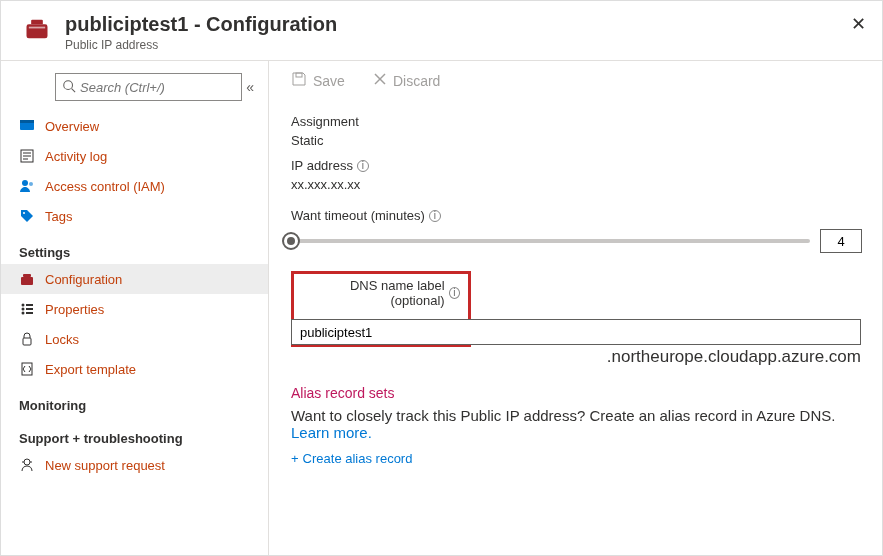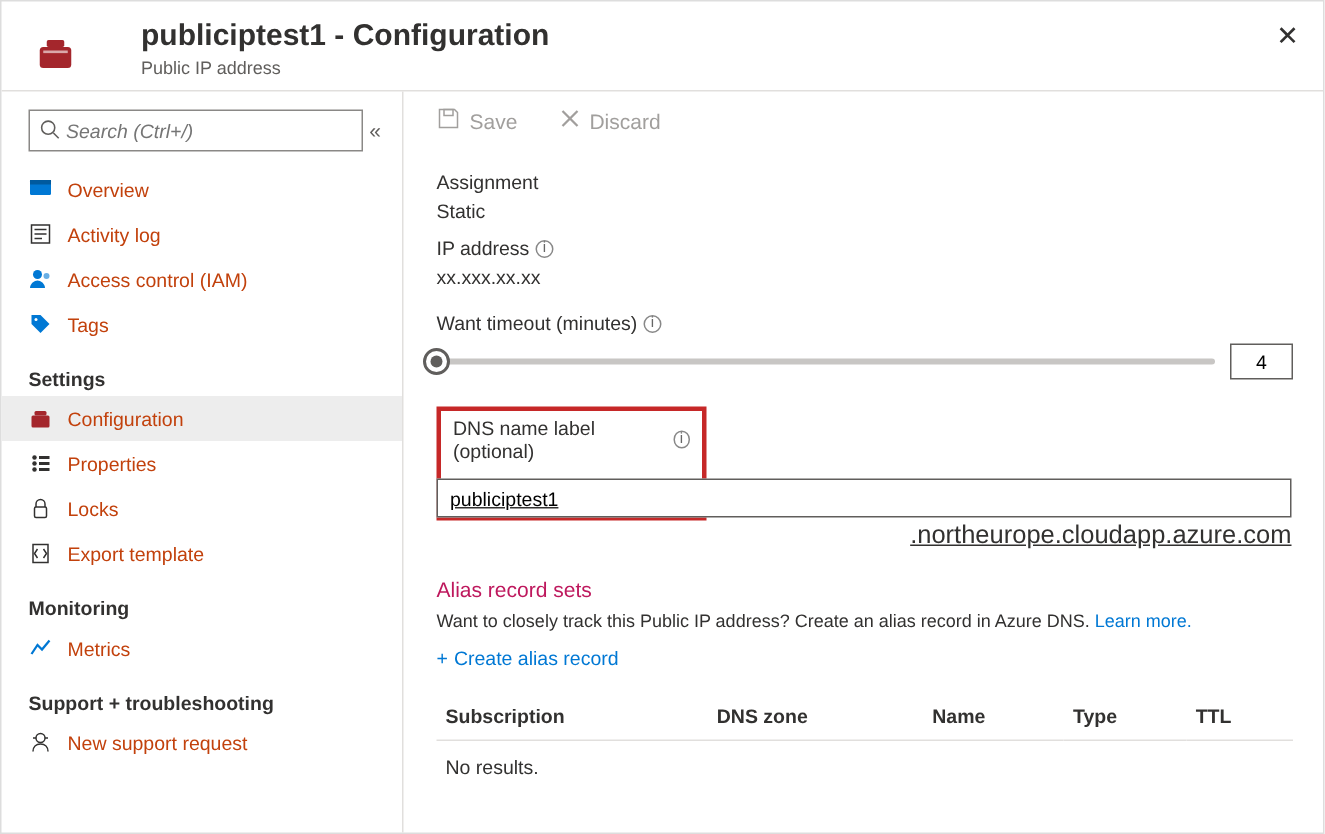--- a/index.html
+++ b/index.html
@@ -1,24 +1,24 @@
 <!DOCTYPE html>
 <html><head>
   <meta charset="utf-8">
   <style>
     * { box-sizing: border-box; margin: 0; padding: 0; }
     body { font-family: "Segoe UI", Arial, sans-serif; font-size: 13px; color: #323130; background: #fff; width: 883px; height: 556px; overflow: hidden; border: 1px solid #ddd; }
-    .header { display: flex; align-items: flex-end; padding: 12px 16px 8px 20px; border-bottom: none; position: relative; gap: 29px; }
+    .header { display: flex; align-items: flex-start; padding: 12px 16px 8px 20px; border-bottom: none; position: relative; }
     .header-icon { width: 32px; height: 32px; margin-right: 12px; display:flex; align-items:center; justify-content:center; }
     .header-titles h1 { font-size: 20px; font-weight: 600; color: #323130; }
     .header-titles .subtitle { font-size: 12px; color: #605e5c; margin-top: 2px; }
     .close-btn { position: absolute; right: 16px; top: 12px; font-size: 18px; color: #323130; cursor: pointer; }
     .body { display: flex; height: calc(100% - 56px); border-top: 1px solid #e1dfdd; }
     .sidebar { width: 268px; border-right: 1px solid #e1dfdd; padding-top: 8px; overflow-y: auto; }
-    .search-row { display: flex; align-items: center; padding: 4px 10px 10px 18px; gap: 0; }
+    .search-row { display: flex; align-items: center; padding: 4px 10px 10px 18px; gap: 0; margin-left: 36px; }
     .search-input-wrap { flex:1; position: relative; border: 1px solid #8a8886; height: 28px; display:flex; align-items:center; padding: 0 6px; }
     .search-input-wrap input { border: none; outline: none; width: 100%; font-size: 13px; font-style: italic; color: #605e5c; padding-left: 4px; }
     .search-icon-s { color:#605e5c; }
     .collapse { color: #605e5c; font-size: 14px; cursor:pointer; padding: 0 4px; }
     .nav-item { display: flex; align-items: center; gap: 10px; padding: 7px 12px 7px 18px; cursor: pointer; color: #c2410c; }
     .nav-item.selected { background: #ededed; align-items: flex-end; }
     .nav-item.selected::before { content:""; position:absolute; }
     .nav-icon { width: 16px; height: 16px; display:flex; align-items:center; justify-content:center; flex-shrink:0; }
     .section-head { font-size: 13px; font-weight: 600; color: #323130; padding: 14px 12px 4px 18px; }
     .main { flex: 1; padding: 10px 20px 16px 22px; overflow-y: auto; }
@@ -26,32 +26,32 @@
     .tool-btn { display: inline-flex; align-items: center; gap: 6px; color: #a19f9d; font-size: 14px; cursor: default; }
     .field-label { font-size: 13px; color: #323130; margin-top: 10px; display:flex; align-items:center; gap:4px; }
     .field-value { font-size: 13px; color: #323130; margin-top: 4px; }
     .info-ic { font-size: 10px; color: #666; border:1px solid #888; border-radius:50%; width:12px; height:12px; display:inline-flex; align-items:center; justify-content:center; line-height:1; }
     .slider-row { display: flex; align-items: center; gap: 10px; margin-top: 6px; }
     .slider-track { flex:1; height:4px; background:#c8c6c4; border-radius:2px; position:relative; }
     .slider-thumb-outer { position:absolute; left:0; top:50%; transform:translate(-50%,-50%); width:18px; height:18px; border-radius:50%; border:2px solid #605e5c; background:#fff; }
     .slider-thumb-outer::after { content:""; position:absolute; inset:3px; border-radius:50%; background:#605e5c; }
     .slider-box { width:42px; height:24px; border:1px solid #605e5c; text-align:center; font-size:13px; }
     .dns-block { margin-top: 18px; }
-    .highlight-box { border: 3px solid #c62828; padding: 4px 8px 8px 8px; width: 180px; }
+    .highlight-box { border: 3px solid #c62828; padding: 4px 8px 8px 8px; width: 180px; text-align: right; }
     .dns-input-row { display:flex; margin-top:2px; }
     .dns-input { flex:1; border:1px solid #605e5c; padding:4px 8px; font-size:13px; height:26px; }
     .dns-suffix { text-align:right; font-size:17px; color:#323130; margin-top:2px; }
     .section-title { font-size: 14px; color:#be185d; margin-top: 18px; font-weight:400; }
-    .section-desc { font-size: 12px; color:#323130; margin-top: 6px; }
+    .section-desc { font-size: 15px; color:#323130; margin-top: 6px; }
     .link { color:#0078d4; cursor:pointer; }
     .create-link { color:#0078d4; font-size:13px; margin-top:10px; display:inline-flex; align-items:center; gap:4px; cursor:pointer; }
     table.alias { width:100%; margin-top:16px; border-collapse: collapse; font-size:13px; }
     table.alias th { text-align:left; font-weight:600; color:#323130; padding: 8px 6px; border-bottom:1px solid #e1dfdd; }
     table.alias td { padding:10px 6px; color:#323130; }
-    .dns-wrapper { margin-top: -30px; width: 570px; text-decoration: underline; }
+    .dns-wrapper { margin-top: -30px; width: 570px; }
   </style>
 </head>
 <body>
 
 <div class="header">
   <div class="header-icon">
     <svg viewBox="0 0 24 24" width="28" height="28">
         <rect x="3" y="8" width="18" height="12" rx="2" fill="#a4262c"></rect>
         <rect x="5" y="10" width="14" height="1.5" fill="#fff" opacity="0.6"></rect>
         <rect x="7" y="4" width="10" height="4" rx="1" fill="#a4262c"></rect>
@@ -155,28 +155,20 @@
       <span class="nav-icon">
           <svg width="16" height="16" viewBox="0 0 16 16">
             <rect x="3" y="2" width="10" height="12" fill="none" stroke="#323130"></rect>
             <path d="M6 5l-2 3 2 3M10 5l2 3-2 3" fill="none" stroke="#323130"></path>
           </svg>
         </span>
       <span>Export template</span>
     </div>
 
     <div class="section-head">Monitoring</div>
-    <div class="nav-item">
-      <span class="nav-icon">
-          <svg width="16" height="16" viewBox="0 0 16 16">
-            <polyline points="2,12 6,6 9,9 14,3" fill="none" stroke="#0078d4" stroke-width="1.5"></polyline>
-          </svg>
-        </span>
-      <span>Metrics</span>
-    </div>
 
     <div class="section-head">Support + troubleshooting</div>
     <div class="nav-item">
       <span class="nav-icon">
           <svg width="16" height="16" viewBox="0 0 16 16">
             <circle cx="8" cy="5" r="3" fill="none" stroke="#323130"></circle>
             <path d="M3 14c0-3 2-5 5-5s5 2 5 5" fill="none" stroke="#323130"></path>
             <path d="M5 5h-2M13 5h-2" stroke="#323130"></path>
           </svg>
         </span>
@@ -242,30 +234,14 @@
 
     <div class="section-title">Alias record sets</div>
     <div class="section-desc">
       <span>Want to closely track this Public IP address? Create an alias record in Azure DNS. </span><span class="link">Learn more.</span>
     </div>
     <div class="create-link">
       <span>+</span>
       <span>Create alias record</span>
     </div>
 
-    <table class="alias">
-      <thead>
-        <tr>
-          <th>Subscription</th>
-          <th>DNS zone</th>
-          <th>Name</th>
-          <th>Type</th>
-          <th>TTL</th>
-        </tr>
-      </thead>
-      <tbody>
-        <tr>
-          <td colspan="5">No results.</td>
-        </tr>
-      </tbody>
-    </table>
   </div>
 </div>
 
 </body></html>

